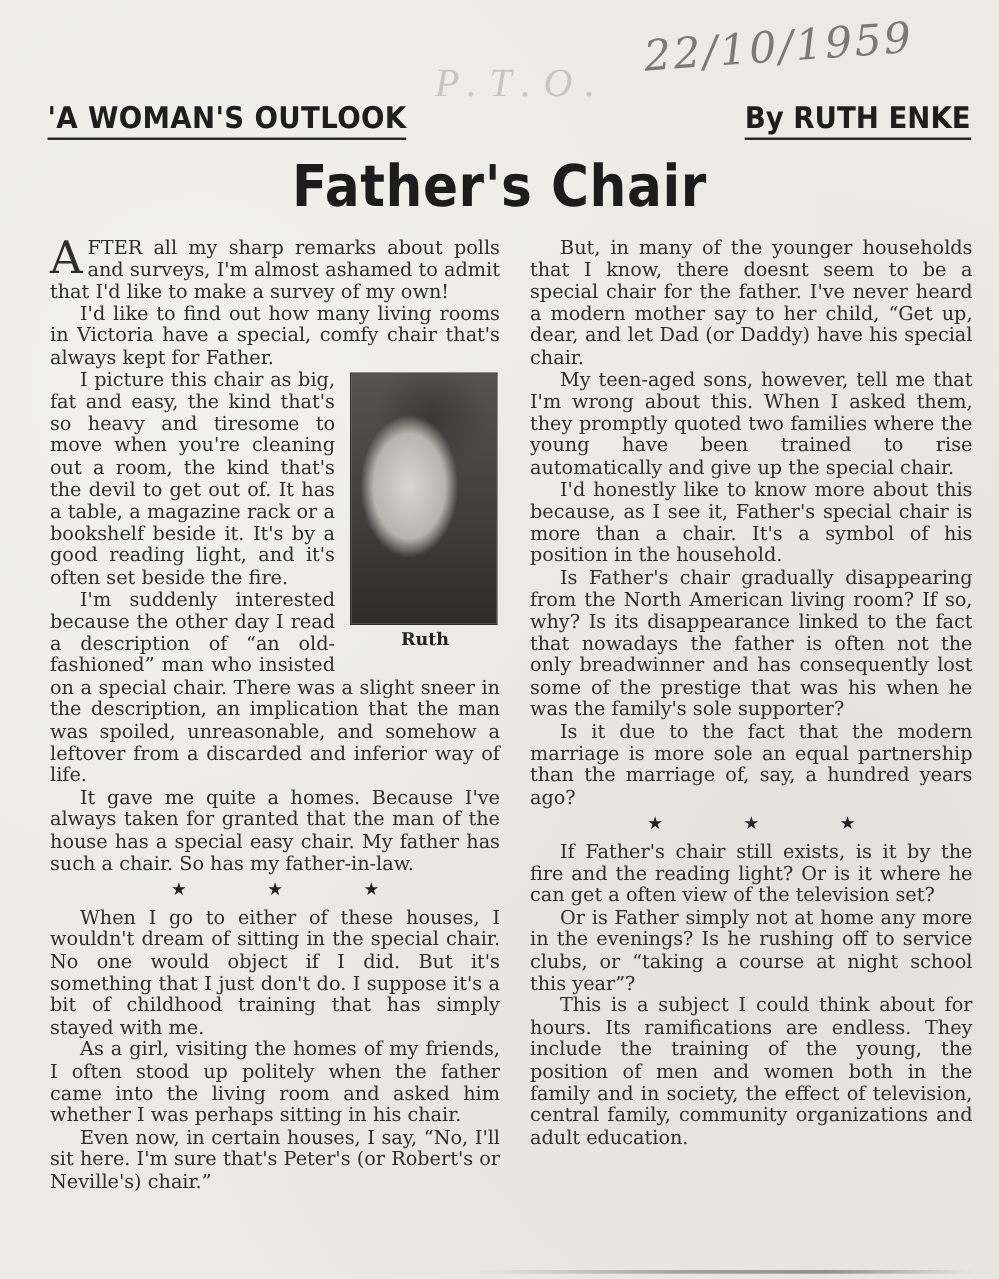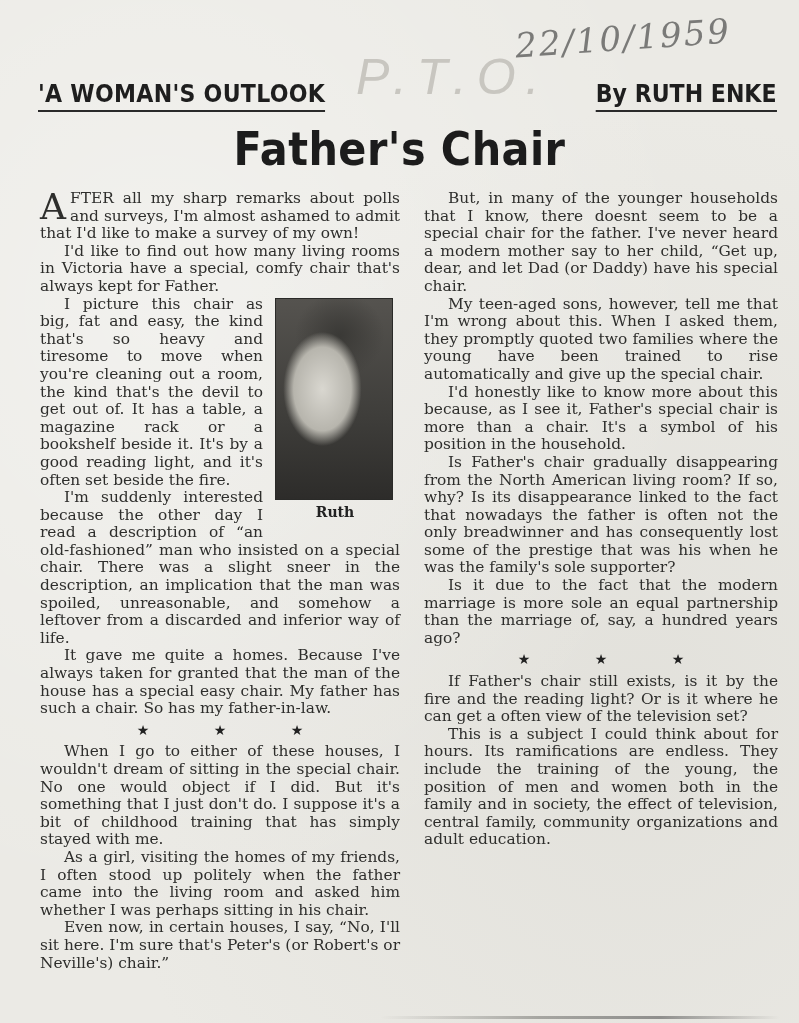--- a/index.html
+++ b/index.html
@@ -17,23 +17,23 @@
         radial-gradient(ellipse at 80% 70%, rgba(200,198,190,0.25), transparent 60%),
         #ebeae5;
     }
     .handwritten-date {
       position: absolute; left: 515px; top: 18px;
       font-family: "DejaVu Serif", serif; font-style: italic;
       font-size: 34px; color: #7a7a78; letter-spacing: 2px;
       transform: rotate(-4deg);
     }
     .pto-mark {
-      position: absolute; left: 356px; top: 48px;
-      font-family: Liberation Sans, sans-serif; font-style: italic;
-      font-size: 50px; color: #c8c6c0; letter-spacing: 10px;
+      position: absolute; left: 348px; top: 48px;
+      font-family: Liberation Serif, serif; font-style: italic;
+      font-size: 32px; color: #c8c6c0; letter-spacing: 10px;
     }
     .column-title {
       position: absolute; left: 38px; top: 80px;
       font-family: "DejaVu Sans", sans-serif; font-size: 24px; font-weight: bold;
       color: #1e1e1e; letter-spacing: 0.3px;
       border-bottom: 2px solid #2a2a2a; padding-bottom: 2px;
       transform: scaleX(0.92); transform-origin: left;
     }
     .byline {
       position: absolute; right: 22px; top: 80px;
@@ -60,21 +60,21 @@
     .dropcap {
       float: left; font-size: 36px; line-height: 30px; margin: 2px 4px 0 0;
       font-family: "DejaVu Serif", serif;
     }
     .first-word { font-variant: small-caps; }
     .stars {
       text-align: center; font-size: 14px; letter-spacing: 30px;
       margin: 4px 0 4px 30px; color: #222;
     }
     .photo-wrap {
-      float: right; width: 120px; margin: 2px 5px 4px 12px;
+      float: right; width: 120px; margin: 2px 0 4px 12px;
     }
     .photo {
       width: 116px; height: 200px;
       background:
         radial-gradient(ellipse 45% 38% at 40% 45%, #d9d7d0 0%, #b7b5ad 55%, transparent 75%),
         radial-gradient(ellipse 55% 30% at 55% 18%, #3a3936 0%, transparent 70%),
         linear-gradient(180deg, #55534f 0%, #3e3d3a 60%, #2d2c2a 100%);
       border: 1px solid #2a2a28;
     }
     .caption {
@@ -118,17 +118,18 @@
   </div>
 
   <div class="col col-right">
     <p>But, in many of the younger households that I know, there doesnt seem to be a special chair for the father. I've never heard a modern mother say to her child, “Get up, dear, and let Dad (or Daddy) have his special chair.</p>
     <p>My teen-aged sons, however, tell me that I'm wrong about this. When I asked them, they promptly quoted two families where the young have been trained to rise automatically and give up the special chair.</p>
     <p>I'd honestly like to know more about this because, as I see it, Father's special chair is more than a chair. It's a symbol of his position in the household.</p>
     <p>Is Father's chair gradually disappearing from the North American living room? If so, why? Is its disappearance linked to the fact that nowadays the father is often not the only breadwinner and has consequently lost some of the prestige that was his when he was the family's sole supporter?</p>
     <p>Is it due to the fact that the modern marriage is more sole an equal partnership than the marriage of, say, a hundred years ago?</p>
     <div class="stars">★ ★ ★</div>
     <p>If Father's chair still exists, is it by the fire and the reading light? Or is it where he can get a often view of the television set?</p>
+    <p>Or is Father simply not at home any more in the evenings? Is he rushing off to service clubs, or “taking a course at night school this year”?</p>
     <p>This is a subject I could think about for hours. Its ramifications are endless. They include the training of the young, the position of men and women both in the family and in society, the effect of television, central family, community organizations and adult education.</p>
   </div>
 
   <div class="bottom-smudge"></div>
 </div>
 
 </body></html>

